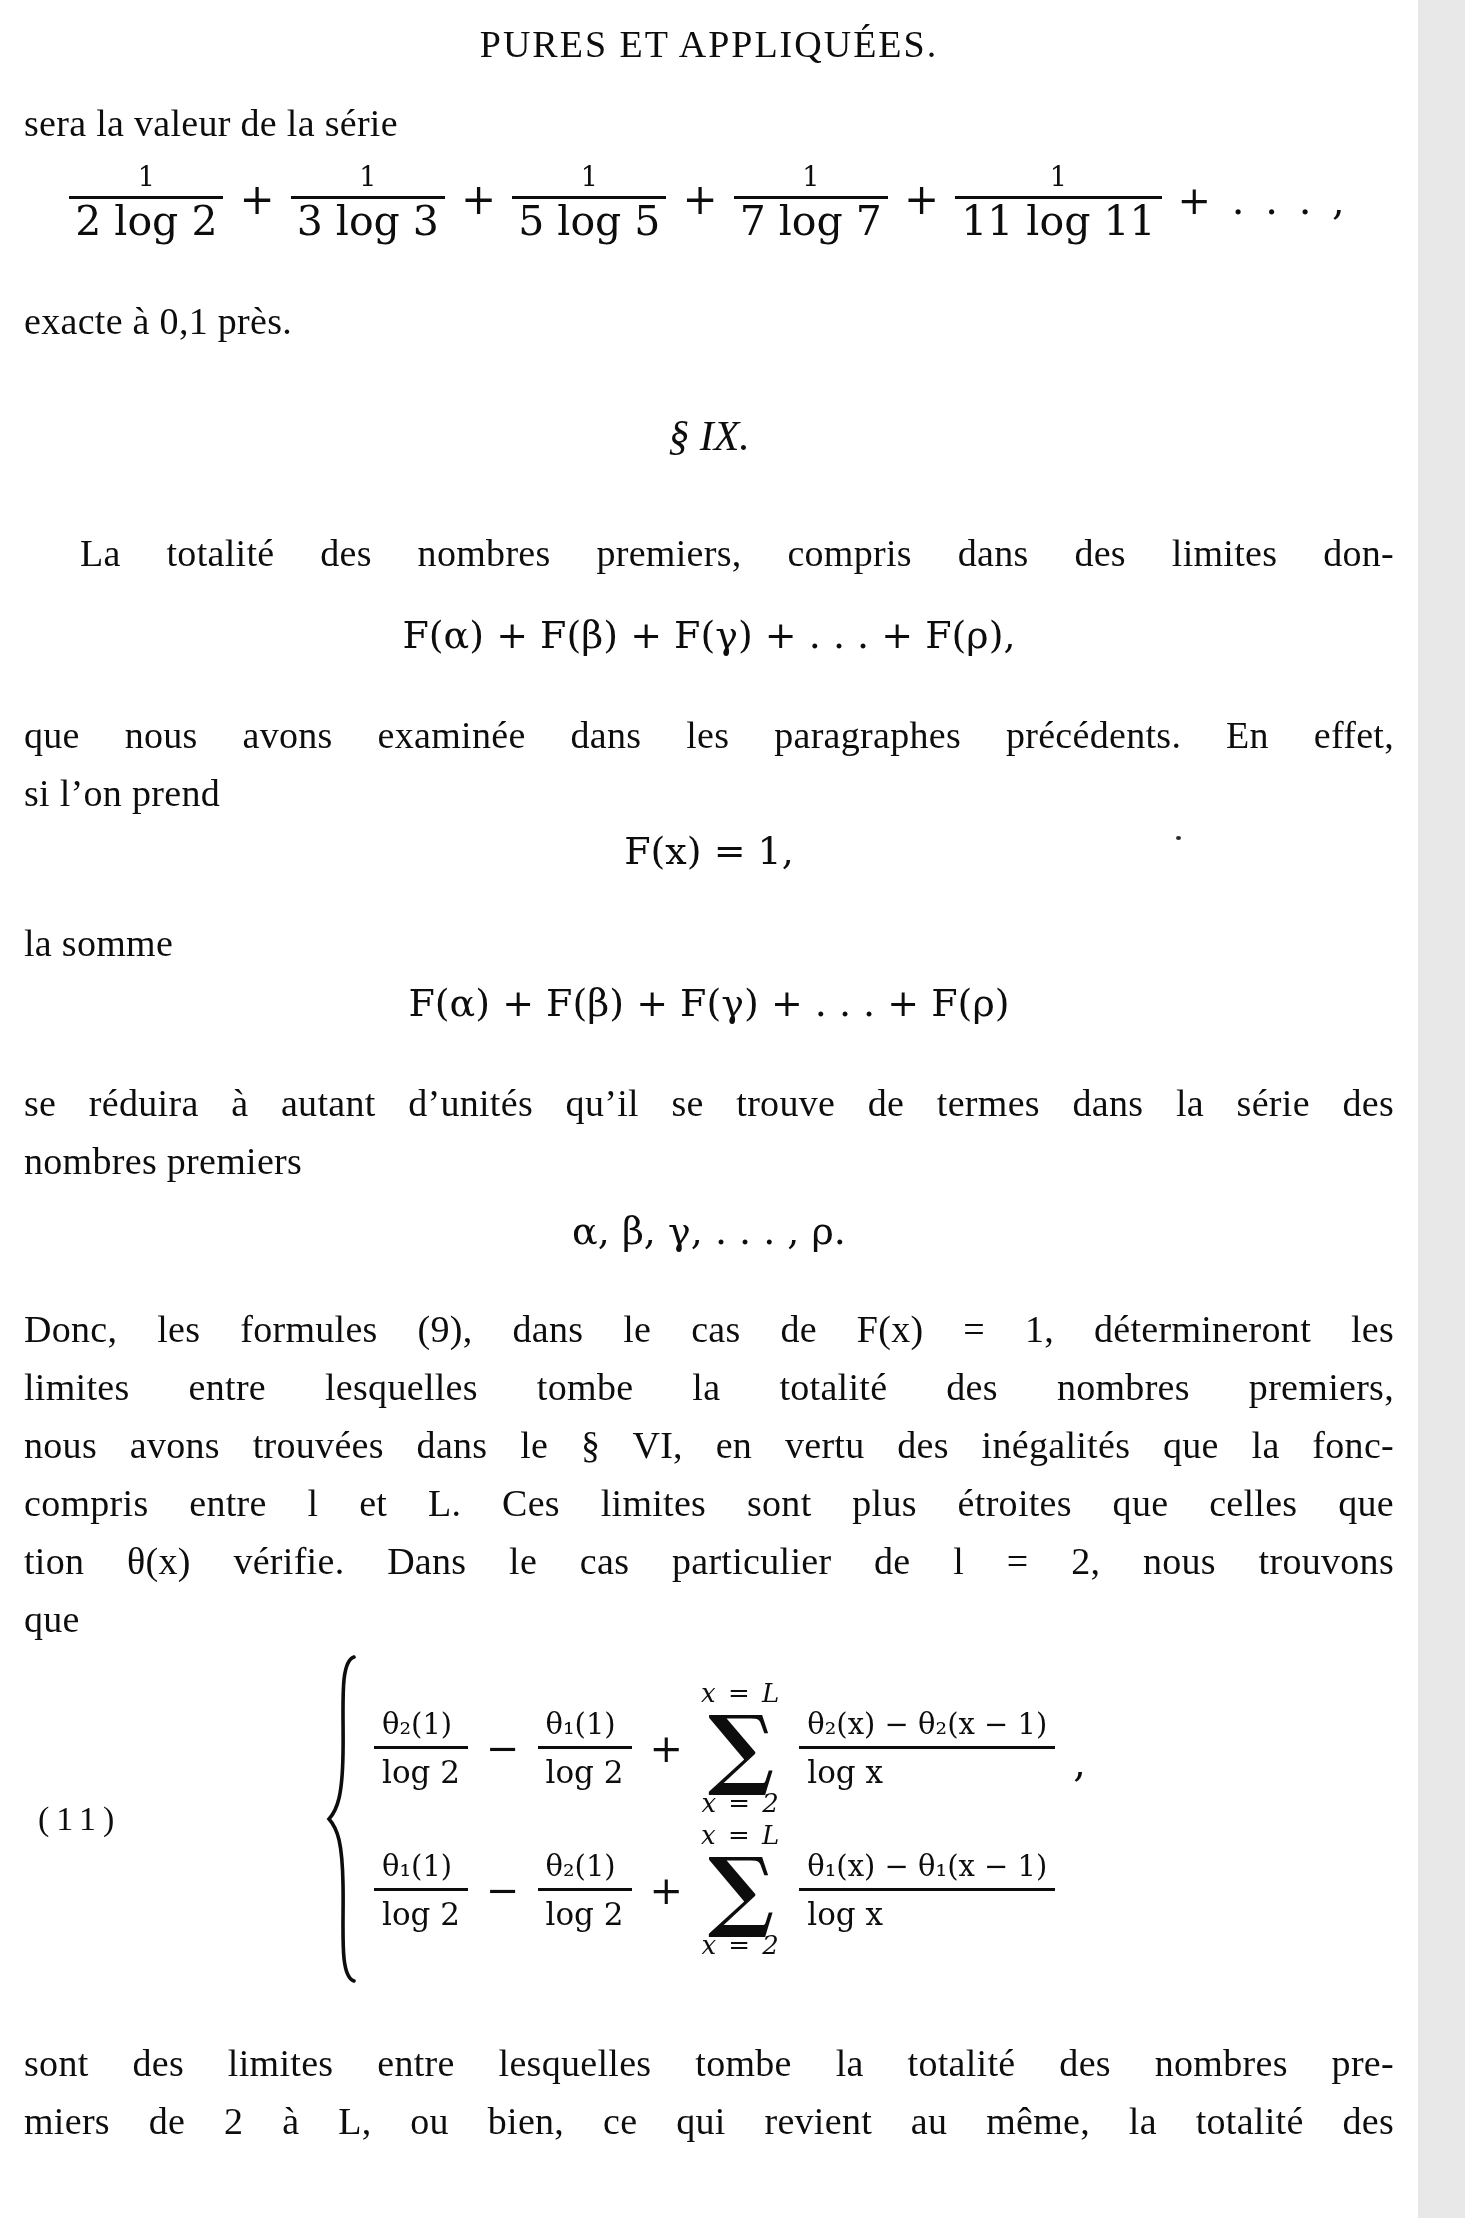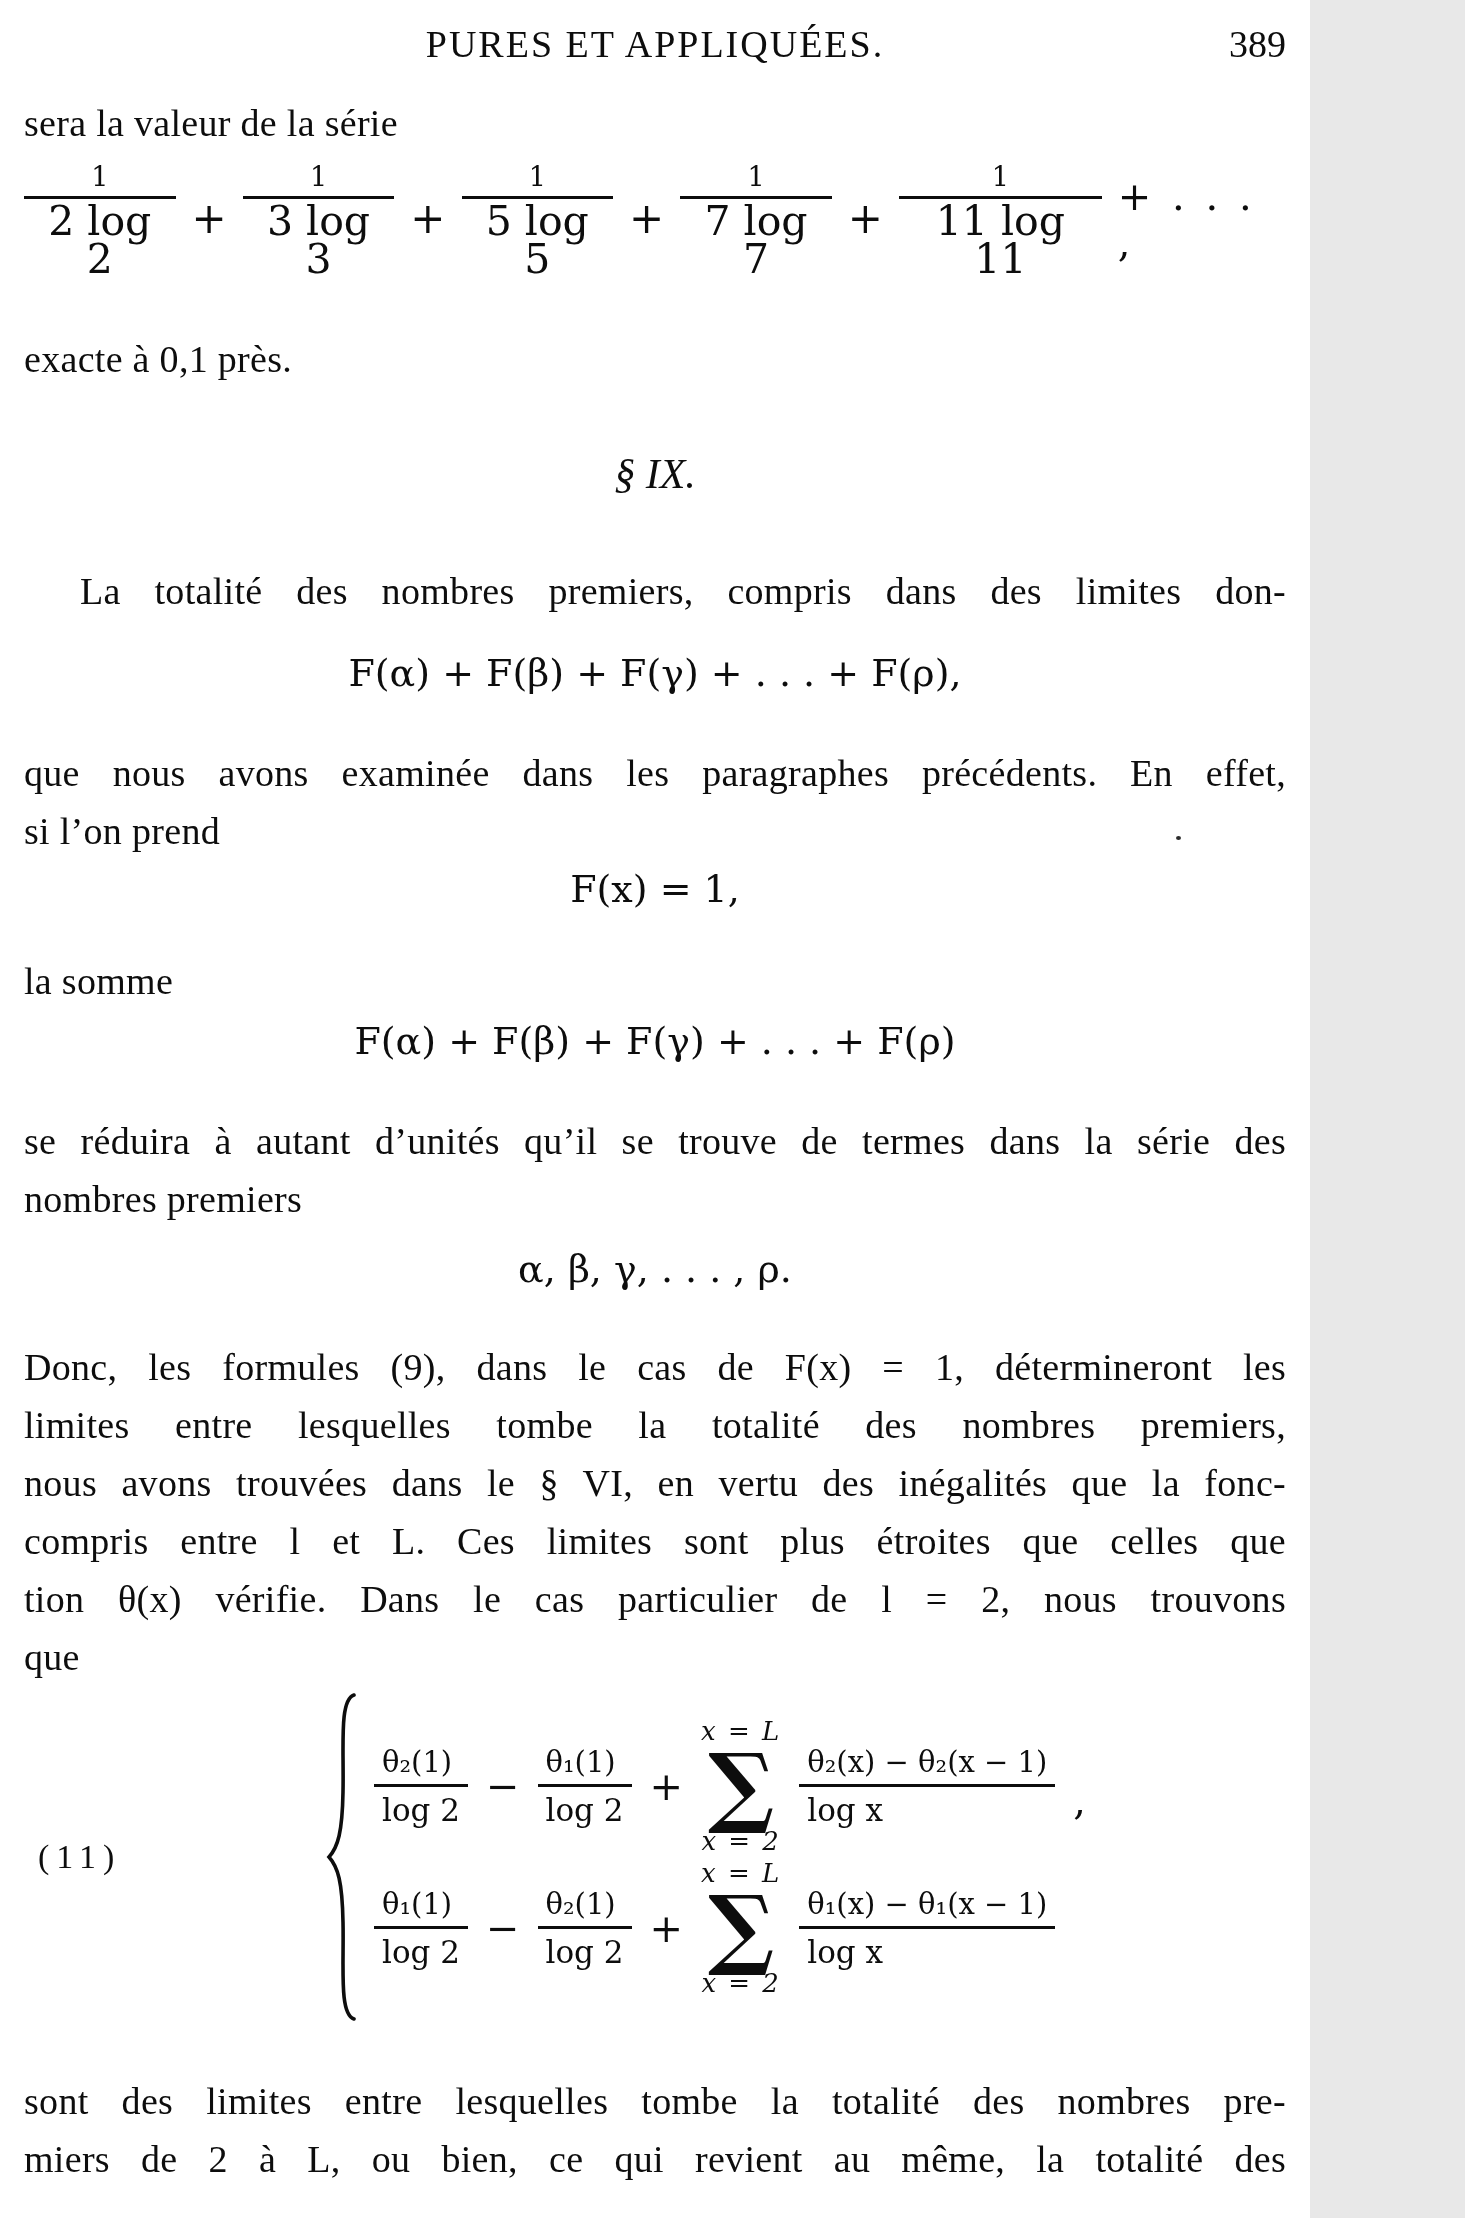--- a/index.html
+++ b/index.html
@@ -1,18 +1,18 @@
 <!DOCTYPE html>
 <html><head>
 <meta charset="utf-8">
 <style>
   html,body{margin:0;padding:0;background:#e8e8e8;}
   .page{
     position:relative;
-    width:1310px;height:2218px;
+    width:1418px;height:2218px;
     background:#ffffff;
     color:#0d0d0d;
     font-family:"Liberation Serif","DejaVu Serif",serif;
     box-sizing:border-box;
     padding:22px 24px 0 24px;
     overflow:hidden;
   }
   
   .hdr{display:grid;grid-template-columns:1fr auto 1fr;align-items:baseline;}
   .hdr-title{font-size:38px;letter-spacing:2px;text-align:center;white-space:nowrap;}
@@ -84,21 +84,20 @@
   .mt-para6{margin-top:50px;}
 </style>
 </head>
 <body>
 
 <div class="page">
 
   <header class="hdr">
     <div></div>
     <div class="hdr-title">PURES ET APPLIQUÉES.</div>
-    <div class="hdr-num">389</div>
   </header>
 
   <p class="line last mt-leadin">sera la valeur de la série</p>
 
   <div class="series mt-series">
     <span class="frac">
       <span class="num">1</span>
       <span class="den">2 log 2</span>
     </span>
     <span class="op">+</span>

